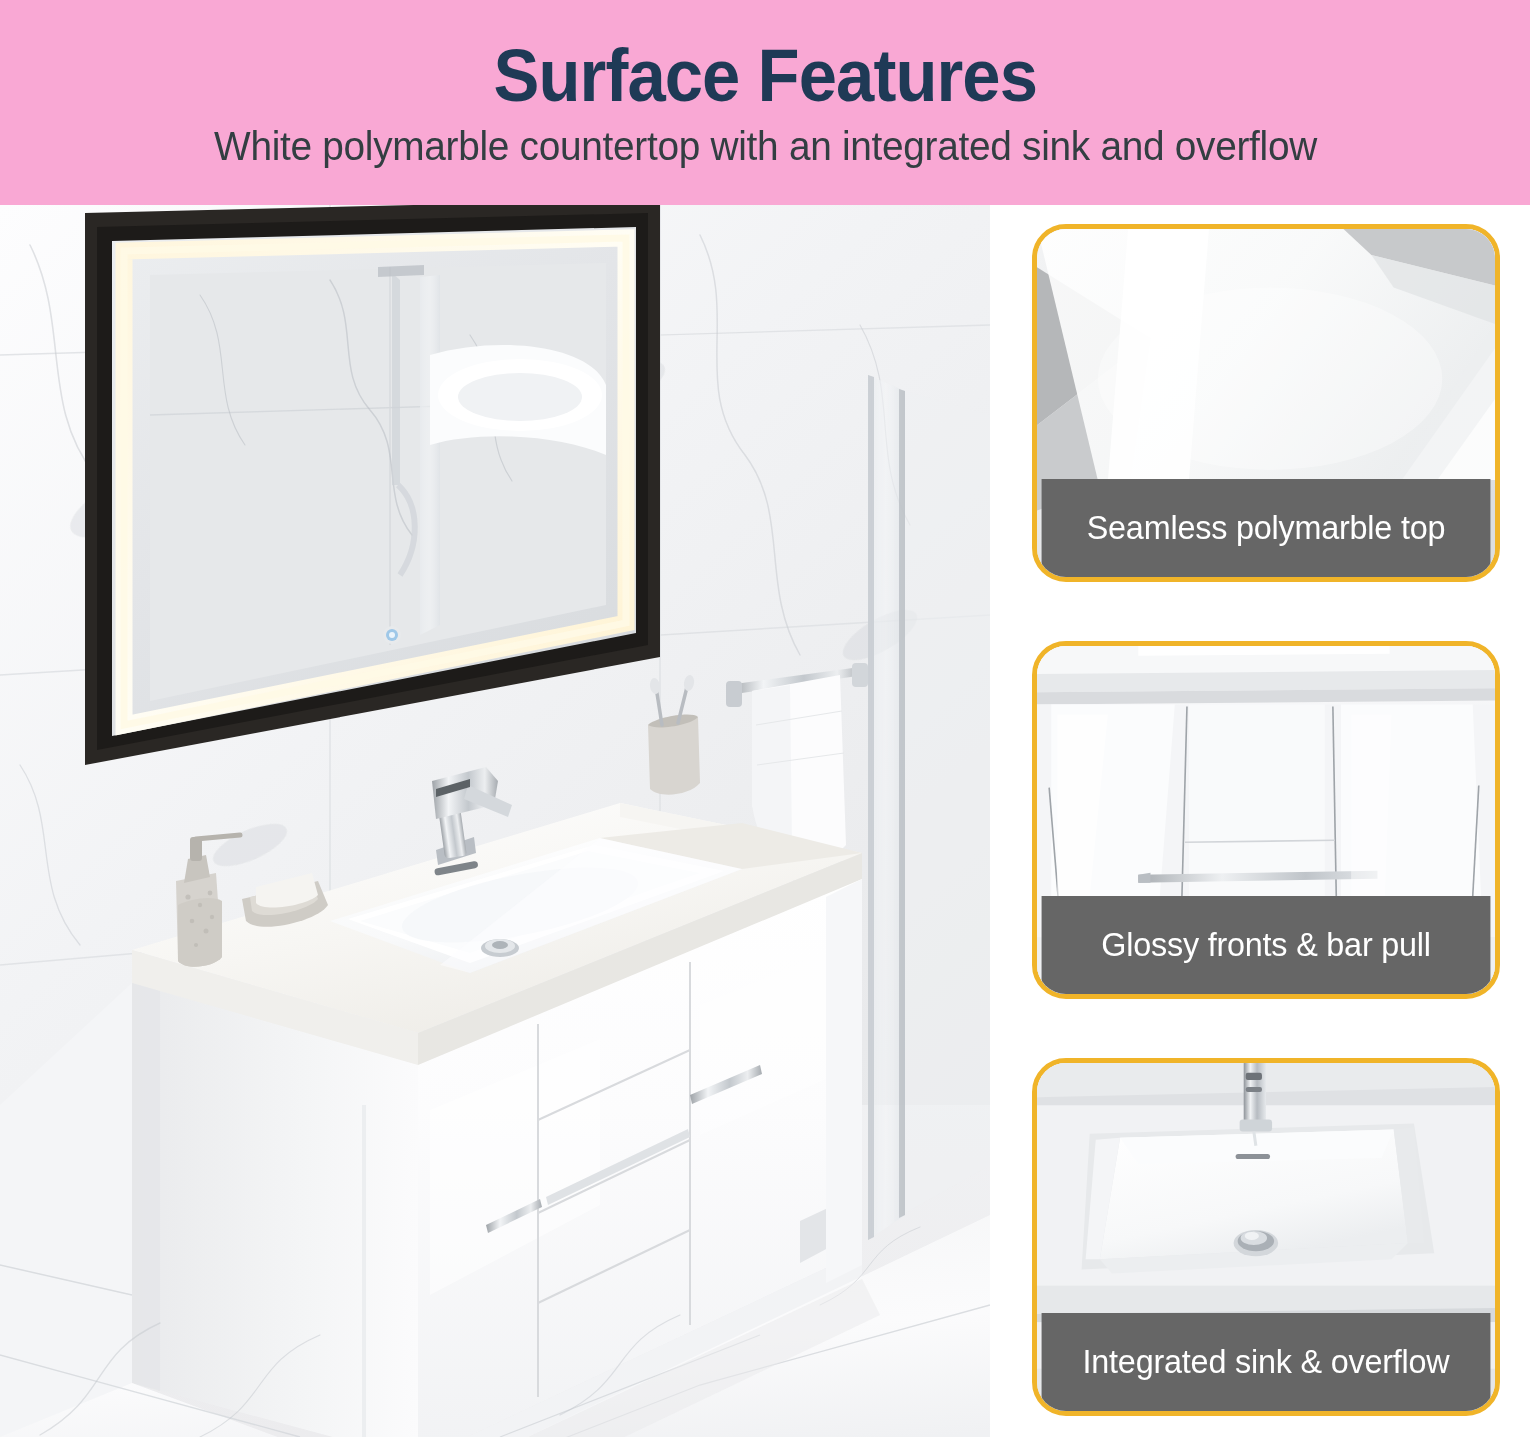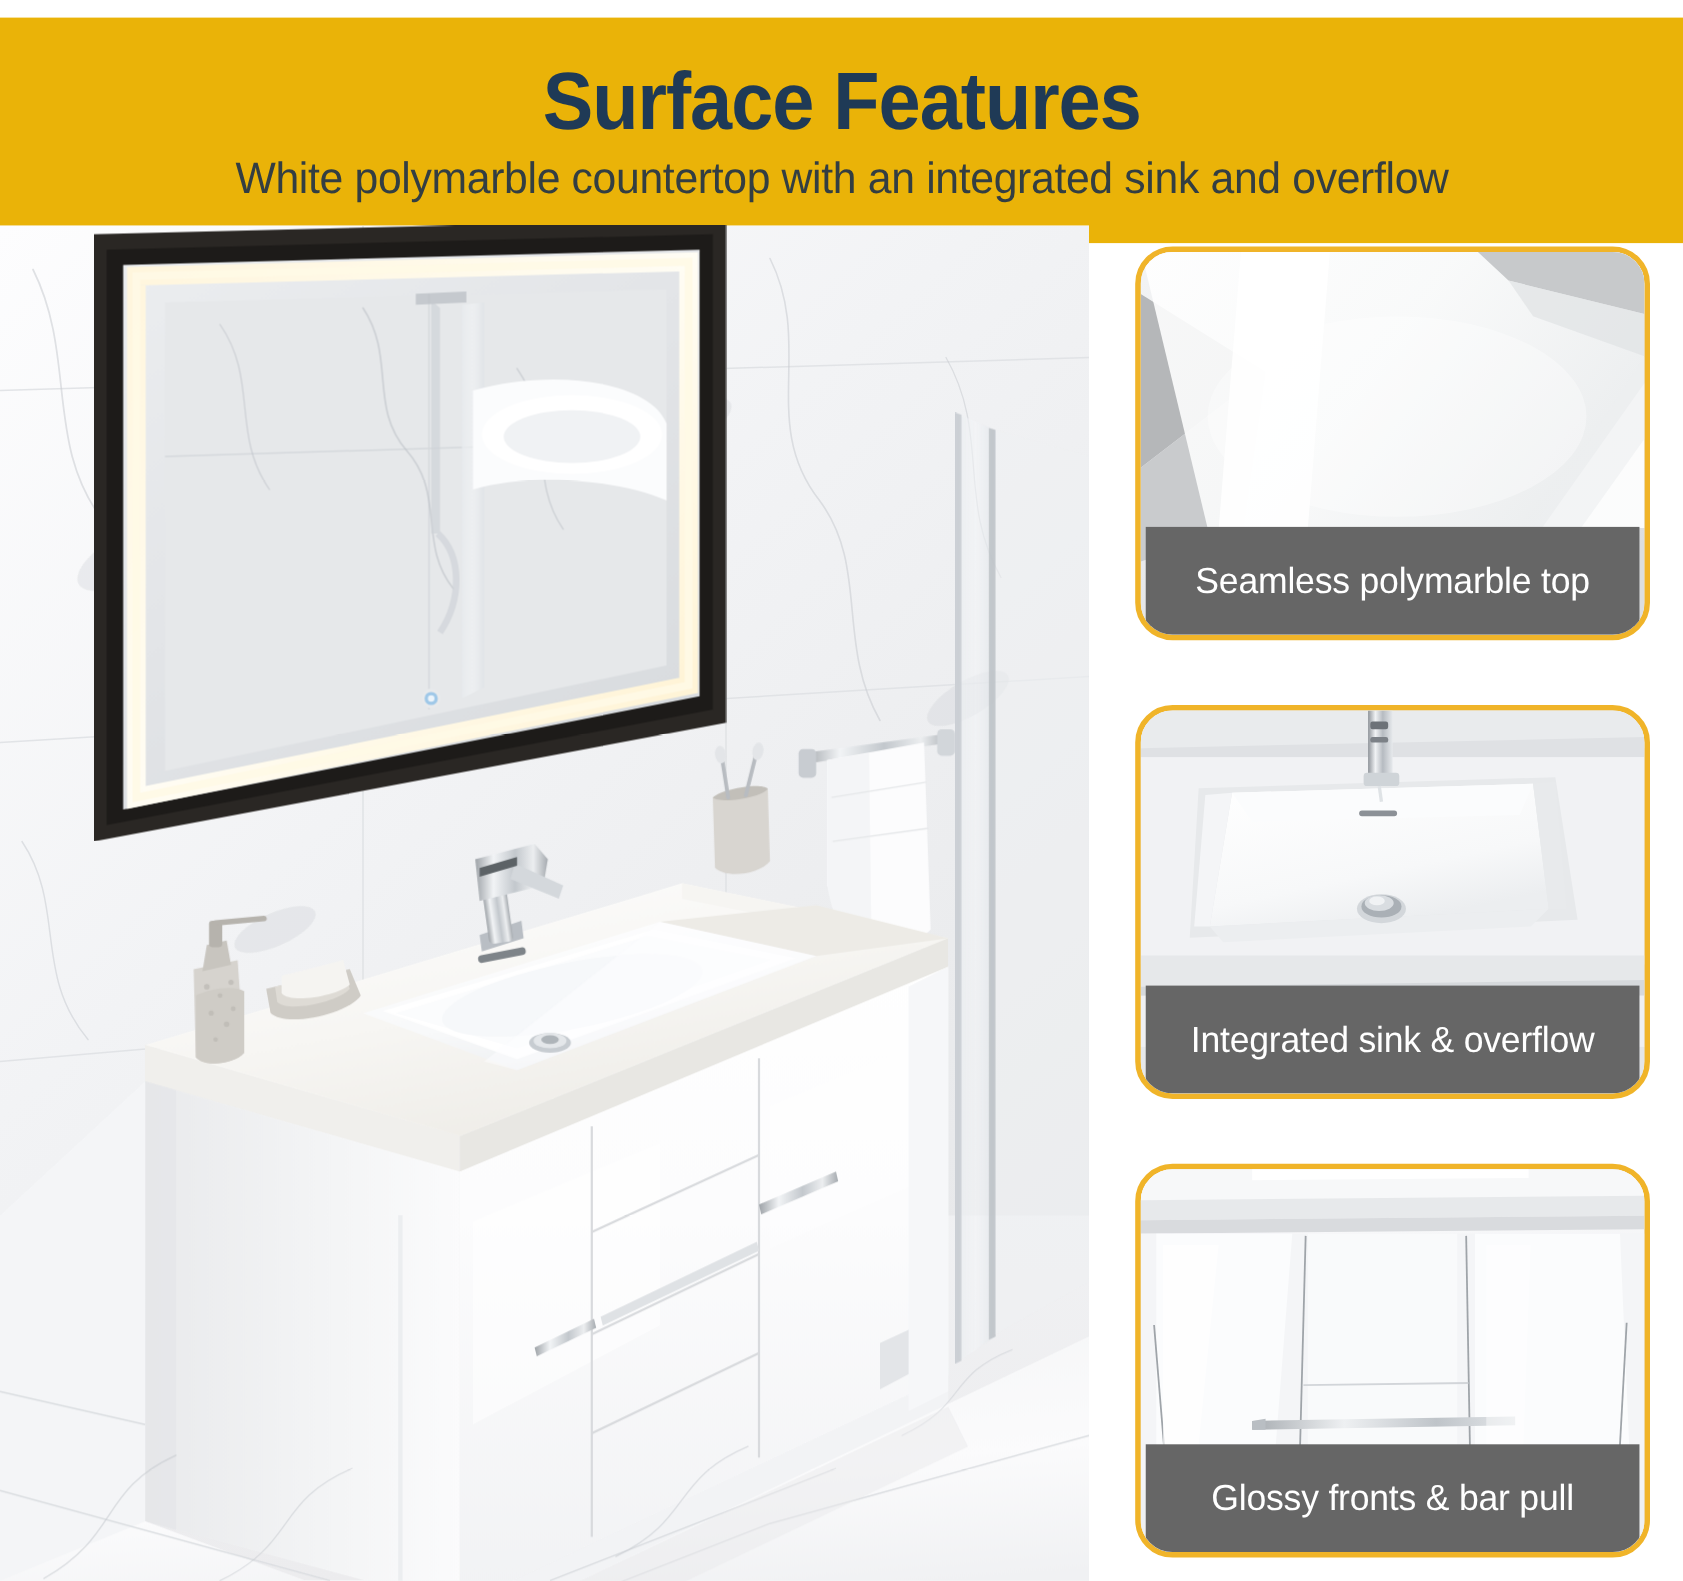--- a/index.html
+++ b/index.html
@@ -8,25 +8,24 @@
   body {
     font-family:"Liberation Sans", sans-serif;
     background:#ffffff;
     overflow:hidden;
   }
   .page { position:relative; width:1530px; height:1437px; background:#fff; }
 
   
   .header {
     position:absolute; left:0; top:0; width:1530px; height:205px;
-    background:#eab308;
+    background:#f9a8d4;
     display:flex; flex-direction:column;
     align-items:center; justify-content:center;
     overflow:hidden;
-    margin-top:16px;
   }
   .header-title {
     font-size:74px; font-weight:bold; color:#1F3A56;
     letter-spacing:-1px; line-height:1.02;
     text-align:center; white-space:nowrap;
     transform:scaleX(0.93);
   }
   .header-sub {
     margin-top:12px;
     font-size:40px; font-weight:400; color:#333E42;
@@ -376,20 +375,72 @@
           <ellipse cx="230" cy="150" rx="170" ry="90" fill="#ffffff" opacity="0.35"></ellipse>
         </svg>
       </div>
       <div class="card-caption">Seamless polymarble top</div>
     </div>
 
     <div class="card">
       <div class="card-photo">
         <svg viewBox="0 0 452 348" preserveAspectRatio="xMidYMid slice">
           <defs>
+            <linearGradient id="c3f" x1="0" y1="0" x2="0.2" y2="1">
+              <stop offset="0%" stop-color="#fbfbfc"></stop>
+              <stop offset="55%" stop-color="#f2f3f5"></stop>
+              <stop offset="100%" stop-color="#e9eaec"></stop>
+            </linearGradient>
+            <linearGradient id="c3pull" x1="0" y1="0" x2="1" y2="0">
+              <stop offset="0%" stop-color="#a7acb1"></stop>
+              <stop offset="35%" stop-color="#eef0f2"></stop>
+              <stop offset="70%" stop-color="#bfc4c9"></stop>
+              <stop offset="100%" stop-color="#e4e7ea"></stop>
+            </linearGradient>
+          </defs>
+          <rect width="452" height="348" fill="url(#c3f)"></rect>
+
+          <rect x="0" y="0" width="452" height="30" fill="#f7f8f9"></rect>
+          <path d="M100 2 L348 0 L348 10 L100 12 Z" fill="#ffffff"></path>
+          <path d="M0 30 L452 26 L452 44 L0 48 Z" fill="#e7e9eb"></path>
+          <path d="M0 48 L452 44 L452 56 L0 60 Z" fill="#d9dbde"></path>
+
+          <rect x="0" y="60" width="452" height="230" fill="#f4f5f7"></rect>
+
+          <path d="M14 60 L136 60 L118 290 L14 290 Z" fill="#fbfcfd"></path>
+          <path d="M150 60 L284 60 L284 290 L150 290 Z" fill="#f9fafb"></path>
+          <path d="M300 60 L430 60 L440 290 L300 290 Z" fill="#fbfcfd"></path>
+
+          <g stroke="#9fa4a9" stroke-width="1.6" fill="none">
+            <path d="M148 62 L142 288"></path>
+            <path d="M292 62 L296 286"></path>
+            <path d="M12 142 L24 288"></path>
+            <path d="M436 140 L428 286"></path>
+          </g>
+
+          <g stroke="#d2d5d9" stroke-width="1.6" fill="none">
+            <path d="M146 196 L294 194"></path>
+            <path d="M146 252 L294 252"></path>
+          </g>
+
+          <path d="M100 228 L336 224 L336 232 L100 236 Z" fill="url(#c3pull)"></path>
+          <path d="M100 228 L112 226 L112 236 L100 236 Z" fill="#b9bec3"></path>
+
+          <path d="M20 70 L70 70 L48 290 L20 290 Z" fill="#ffffff" opacity="0.65"></path>
+          <path d="M310 70 L350 70 L342 290 L310 290 Z" fill="#ffffff" opacity="0.45"></path>
+          <rect x="0" y="290" width="452" height="58" fill="#eef0f2"></rect>
+        </svg>
+      </div>
+      <div class="card-caption">Glossy fronts &amp; bar pull</div>
+    </div>
+
+    <div class="card">
+      <div class="card-photo">
+        <svg viewBox="0 0 452 348" preserveAspectRatio="xMidYMid slice">
+          <defs>
             <linearGradient id="c2top" x1="0" y1="0" x2="0.3" y2="1">
               <stop offset="0%" stop-color="#f0f1f3"></stop>
               <stop offset="100%" stop-color="#e4e6e8"></stop>
             </linearGradient>
             <linearGradient id="c2bowl" x1="0" y1="0" x2="0.5" y2="1">
               <stop offset="0%" stop-color="#ffffff"></stop>
               <stop offset="70%" stop-color="#f7f8f9"></stop>
               <stop offset="100%" stop-color="#eceef0"></stop>
             </linearGradient>
             <linearGradient id="c2chrome" x1="0" y1="0" x2="1" y2="0">
@@ -434,66 +485,14 @@
           <g stroke="#c6c9cd" stroke-width="2" fill="none">
             <path d="M136 256 L136 300"></path>
             <path d="M300 254 L300 300"></path>
           </g>
           <rect x="0" y="258" width="452" height="46" fill="#eff0f2"></rect>
         </svg>
       </div>
       <div class="card-caption">Integrated sink &amp; overflow</div>
     </div>
 
-    <div class="card">
-      <div class="card-photo">
-        <svg viewBox="0 0 452 348" preserveAspectRatio="xMidYMid slice">
-          <defs>
-            <linearGradient id="c3f" x1="0" y1="0" x2="0.2" y2="1">
-              <stop offset="0%" stop-color="#fbfbfc"></stop>
-              <stop offset="55%" stop-color="#f2f3f5"></stop>
-              <stop offset="100%" stop-color="#e9eaec"></stop>
-            </linearGradient>
-            <linearGradient id="c3pull" x1="0" y1="0" x2="1" y2="0">
-              <stop offset="0%" stop-color="#a7acb1"></stop>
-              <stop offset="35%" stop-color="#eef0f2"></stop>
-              <stop offset="70%" stop-color="#bfc4c9"></stop>
-              <stop offset="100%" stop-color="#e4e7ea"></stop>
-            </linearGradient>
-          </defs>
-          <rect width="452" height="348" fill="url(#c3f)"></rect>
-
-          <rect x="0" y="0" width="452" height="30" fill="#f7f8f9"></rect>
-          <path d="M100 2 L348 0 L348 10 L100 12 Z" fill="#ffffff"></path>
-          <path d="M0 30 L452 26 L452 44 L0 48 Z" fill="#e7e9eb"></path>
-          <path d="M0 48 L452 44 L452 56 L0 60 Z" fill="#d9dbde"></path>
-
-          <rect x="0" y="60" width="452" height="230" fill="#f4f5f7"></rect>
-
-          <path d="M14 60 L136 60 L118 290 L14 290 Z" fill="#fbfcfd"></path>
-          <path d="M150 60 L284 60 L284 290 L150 290 Z" fill="#f9fafb"></path>
-          <path d="M300 60 L430 60 L440 290 L300 290 Z" fill="#fbfcfd"></path>
-
-          <g stroke="#9fa4a9" stroke-width="1.6" fill="none">
-            <path d="M148 62 L142 288"></path>
-            <path d="M292 62 L296 286"></path>
-            <path d="M12 142 L24 288"></path>
-            <path d="M436 140 L428 286"></path>
-          </g>
-
-          <g stroke="#d2d5d9" stroke-width="1.6" fill="none">
-            <path d="M146 196 L294 194"></path>
-            <path d="M146 252 L294 252"></path>
-          </g>
-
-          <path d="M100 228 L336 224 L336 232 L100 236 Z" fill="url(#c3pull)"></path>
-          <path d="M100 228 L112 226 L112 236 L100 236 Z" fill="#b9bec3"></path>
-
-          <path d="M20 70 L70 70 L48 290 L20 290 Z" fill="#ffffff" opacity="0.65"></path>
-          <path d="M310 70 L350 70 L342 290 L310 290 Z" fill="#ffffff" opacity="0.45"></path>
-          <rect x="0" y="290" width="452" height="58" fill="#eef0f2"></rect>
-        </svg>
-      </div>
-      <div class="card-caption">Glossy fronts &amp; bar pull</div>
-    </div>
-
   </div>
 </div>
 
 </body></html>

